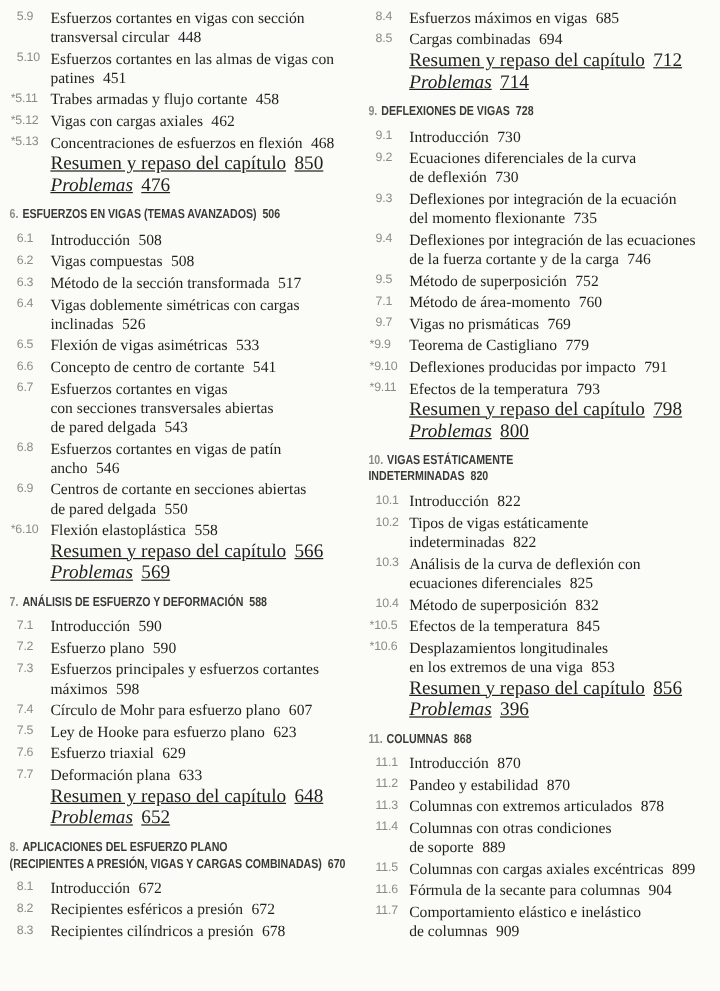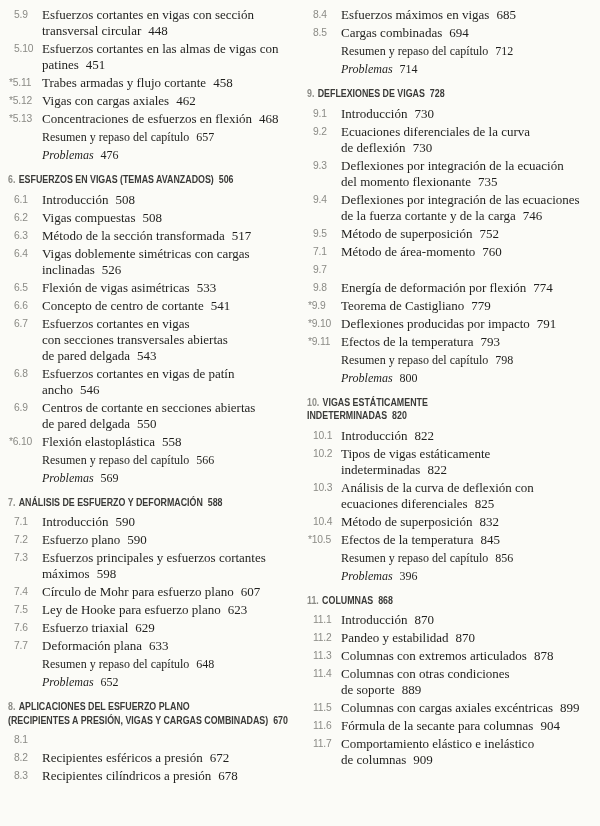--- a/index.html
+++ b/index.html
@@ -28,21 +28,21 @@
   }
   .num.star { padding-left: 1px; }
   .txt {
     flex: 1 1 auto;
     font-size: 13px; line-height: 16px;
     white-space: pre-line;
   }
   .pg { margin-left: 7px; white-space: nowrap; }
 
   
-  .aux { margin-left: 34px; padding-left: 0; font-size: 12px; line-height: 16px; }
+  .aux { margin-left: 34px; padding-left: 0; font-size: 16px; line-height: 16px; text-decoration: underline; }
   .aux .pg { margin-left: 7px; }
   .prob .label { font-style: italic; margin-top: 16px; }
 
   
   .chapter { margin: 10px 0 5px 0; }
   .ch-inner {
     width: 122%;
     transform: scaleX(0.82);
     transform-origin: 0 0;
     font-family: "Liberation Sans", sans-serif;
@@ -74,21 +74,21 @@
         <span class="txt"><span>Trabes armadas y flujo cortante</span><span class="pg">458</span></span>
       </div>
       <div class="row sec">
         <span class="num star">*5.12</span>
         <span class="txt"><span>Vigas con cargas axiales</span><span class="pg">462</span></span>
       </div>
       <div class="row sec">
         <span class="num star">*5.13</span>
         <span class="txt"><span>Concentraciones de esfuerzos en flexión</span><span class="pg">468</span></span>
       </div>
-      <div class="row aux"><span class="label">Resumen y repaso del capítulo</span><span class="pg">657</span></div>
+      <div class="row aux"><span class="label">Resumen y repaso del capítulo</span><span class="pg">850</span></div>
       <div class="row aux prob"><span class="label">Problemas</span><span class="pg">476</span></div>
       <div class="row chapter">
         <div class="ch-inner"><span class="ch-num">6.</span><span class="ch-title">ESFUERZOS EN VIGAS (TEMAS AVANZADOS)</span><span class="ch-pg">506</span></div>
       </div>
       <div class="row sec">
         <span class="num">6.1</span>
         <span class="txt"><span>Introducción</span><span class="pg">508</span></span>
       </div>
       <div class="row sec">
         <span class="num">6.2</span>
@@ -166,20 +166,21 @@
         <span class="txt"><span>Deformación plana</span><span class="pg">633</span></span>
       </div>
       <div class="row aux"><span class="label">Resumen y repaso del capítulo</span><span class="pg">648</span></div>
       <div class="row aux prob"><span class="label">Problemas</span><span class="pg">652</span></div>
       <div class="row chapter">
         <div class="ch-inner"><span class="ch-num">8.</span><span class="ch-title">APLICACIONES DEL ESFUERZO PLANO
 (RECIPIENTES A PRESIÓN, VIGAS Y CARGAS COMBINADAS)</span><span class="ch-pg">670</span></div>
       </div>
       <div class="row sec">
         <span class="num">8.1</span>
+        <span class="txt"><span>Introducción</span><span class="pg">672</span></span>
       </div>
       <div class="row sec">
         <span class="num">8.2</span>
         <span class="txt"><span>Recipientes esféricos a presión</span><span class="pg">672</span></span>
       </div>
       <div class="row sec">
         <span class="num">8.3</span>
         <span class="txt"><span>Recipientes cilíndricos a presión</span><span class="pg">678</span></span>
       </div>
     </div>
@@ -219,24 +220,21 @@
       <div class="row sec">
         <span class="num">9.5</span>
         <span class="txt"><span>Método de superposición</span><span class="pg">752</span></span>
       </div>
       <div class="row sec">
         <span class="num">7.1</span>
         <span class="txt"><span>Método de área-momento</span><span class="pg">760</span></span>
       </div>
       <div class="row sec">
         <span class="num">9.7</span>
-      </div>
-      <div class="row sec">
-        <span class="num">9.8</span>
-        <span class="txt"><span>Energía de deformación por flexión</span><span class="pg">774</span></span>
+        <span class="txt"><span>Vigas no prismáticas</span><span class="pg">769</span></span>
       </div>
       <div class="row sec">
         <span class="num star">*9.9</span>
         <span class="txt"><span>Teorema de Castigliano</span><span class="pg">779</span></span>
       </div>
       <div class="row sec">
         <span class="num star">*9.10</span>
         <span class="txt"><span>Deflexiones producidas por impacto</span><span class="pg">791</span></span>
       </div>
       <div class="row sec">
@@ -264,20 +262,25 @@
 ecuaciones diferenciales</span><span class="pg">825</span></span>
       </div>
       <div class="row sec">
         <span class="num">10.4</span>
         <span class="txt"><span>Método de superposición</span><span class="pg">832</span></span>
       </div>
       <div class="row sec">
         <span class="num star">*10.5</span>
         <span class="txt"><span>Efectos de la temperatura</span><span class="pg">845</span></span>
       </div>
+      <div class="row sec">
+        <span class="num star">*10.6</span>
+        <span class="txt"><span>Desplazamientos longitudinales
+en los extremos de una viga</span><span class="pg">853</span></span>
+      </div>
       <div class="row aux"><span class="label">Resumen y repaso del capítulo</span><span class="pg">856</span></div>
       <div class="row aux prob"><span class="label">Problemas</span><span class="pg">396</span></div>
       <div class="row chapter">
         <div class="ch-inner"><span class="ch-num">11.</span><span class="ch-title">COLUMNAS</span><span class="ch-pg">868</span></div>
       </div>
       <div class="row sec">
         <span class="num">11.1</span>
         <span class="txt"><span>Introducción</span><span class="pg">870</span></span>
       </div>
       <div class="row sec">

